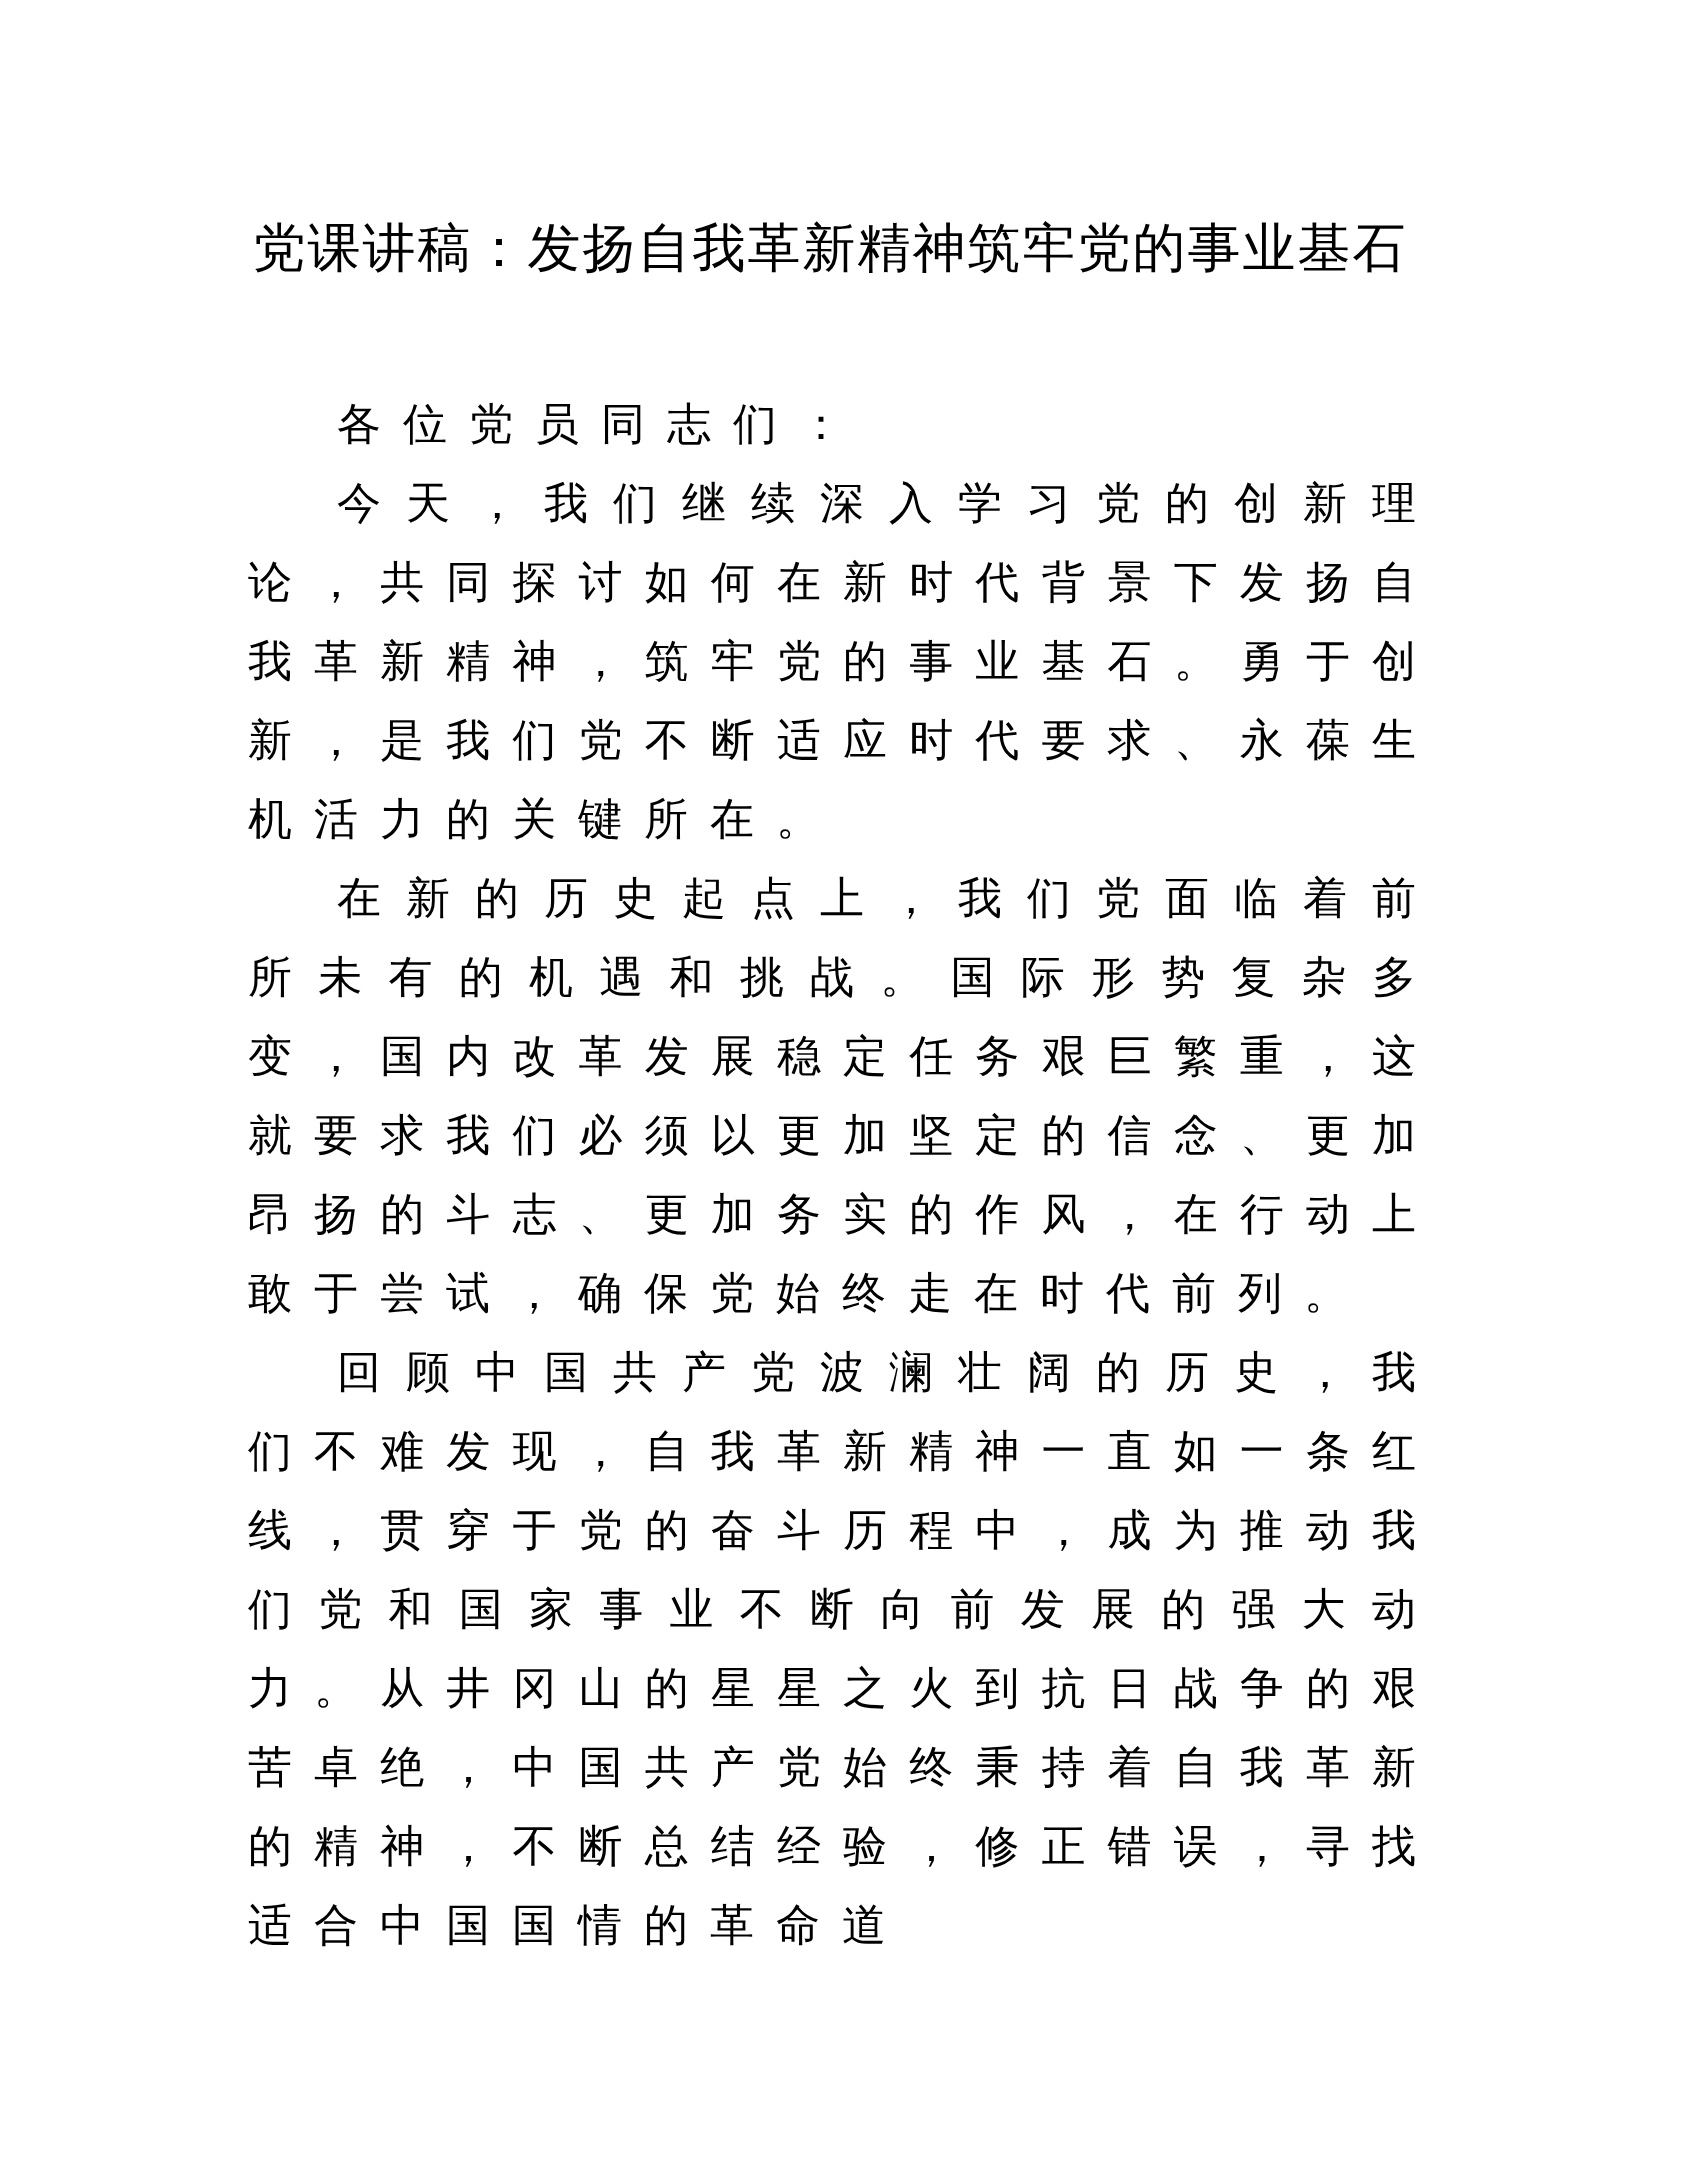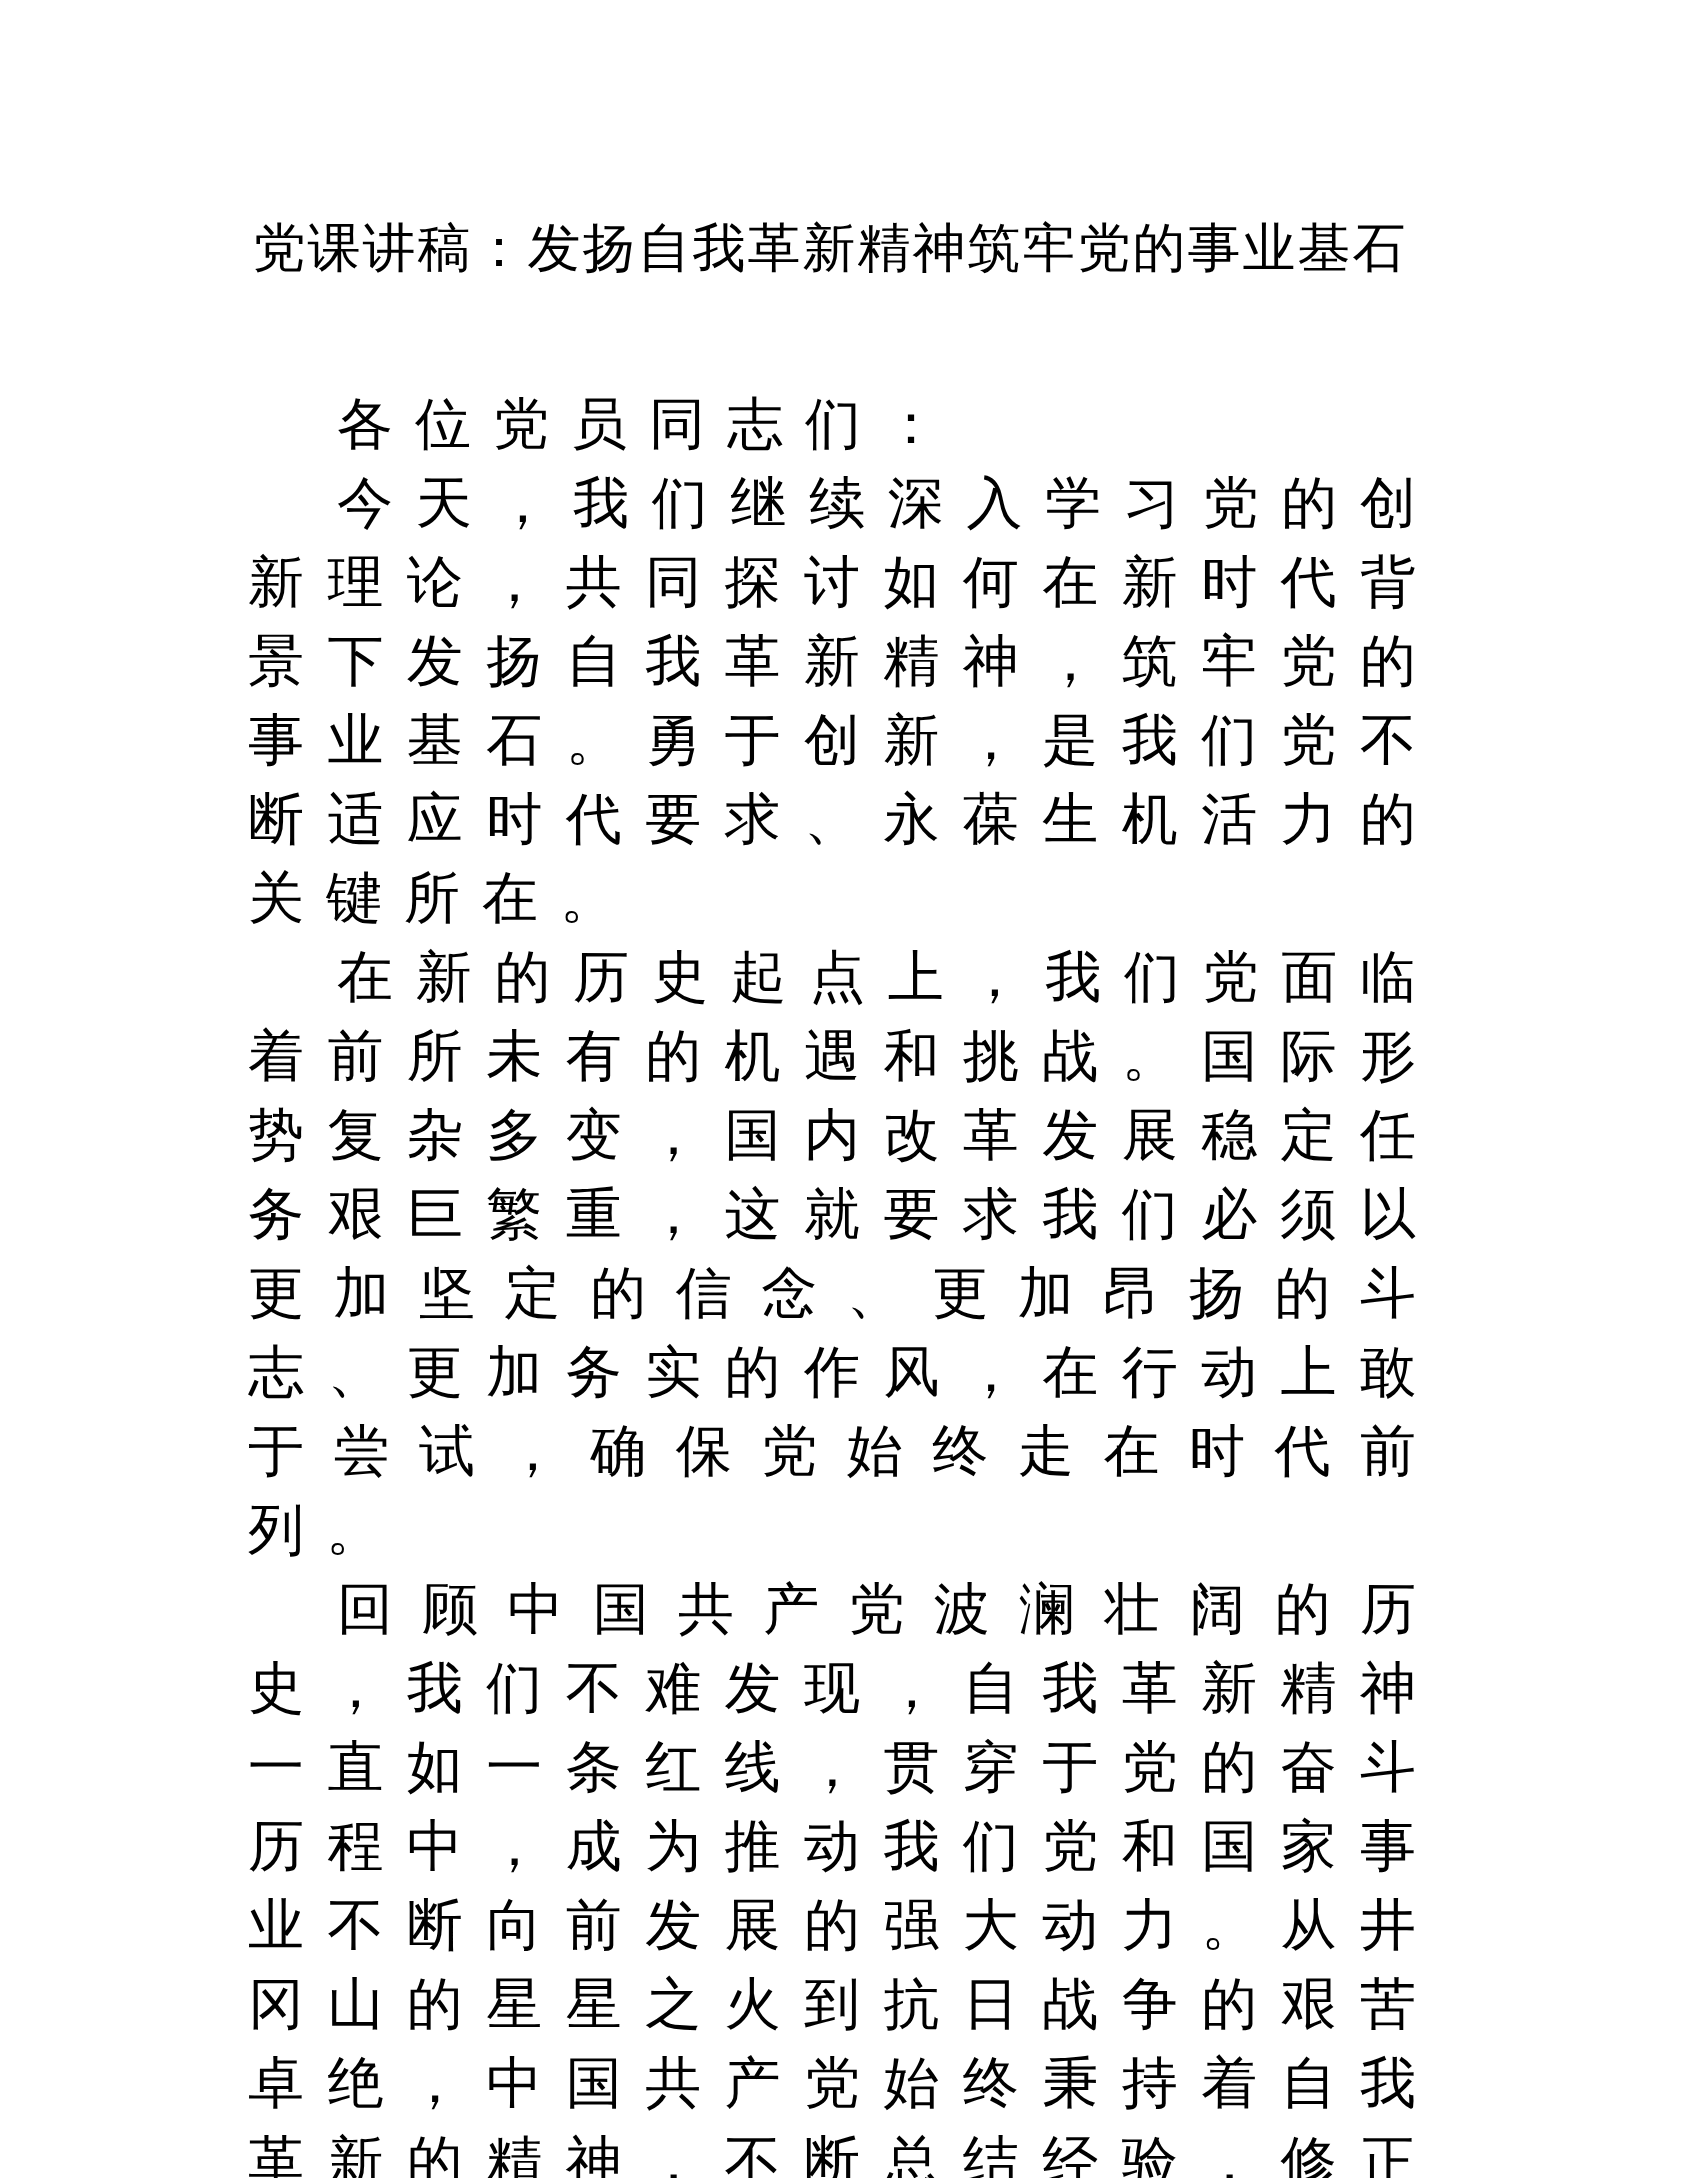--- a/index.html
+++ b/index.html
@@ -9,21 +9,21 @@
     font-family: "DejaVu Sans", "Liberation Sans", sans-serif; color: #000000;
   }
   .title {
     position: absolute; left: 236px; top: 203px; width: 1188px;
     font-size: 53px; line-height: 75px; text-align: center; letter-spacing: 2px; margin-top: 7px;
   }
   .body {
     position: absolute; left: 248px; top: 384px; width: 1190px;
   }
   .para {
-    font-size: 56px; line-height: 79px; margin: 0 0 0 0;
+    font-size: 44px; line-height: 79px; margin: 0 0 0 0;
     text-indent: 89px; text-align: justify; letter-spacing: 22px;
     word-break: break-all;
   }
 </style>
 </head>
 <body>
 
 <div class="page">
   <div class="title">党课讲稿：发扬自我革新精神筑牢党的事业基石</div>
   <div class="body">

